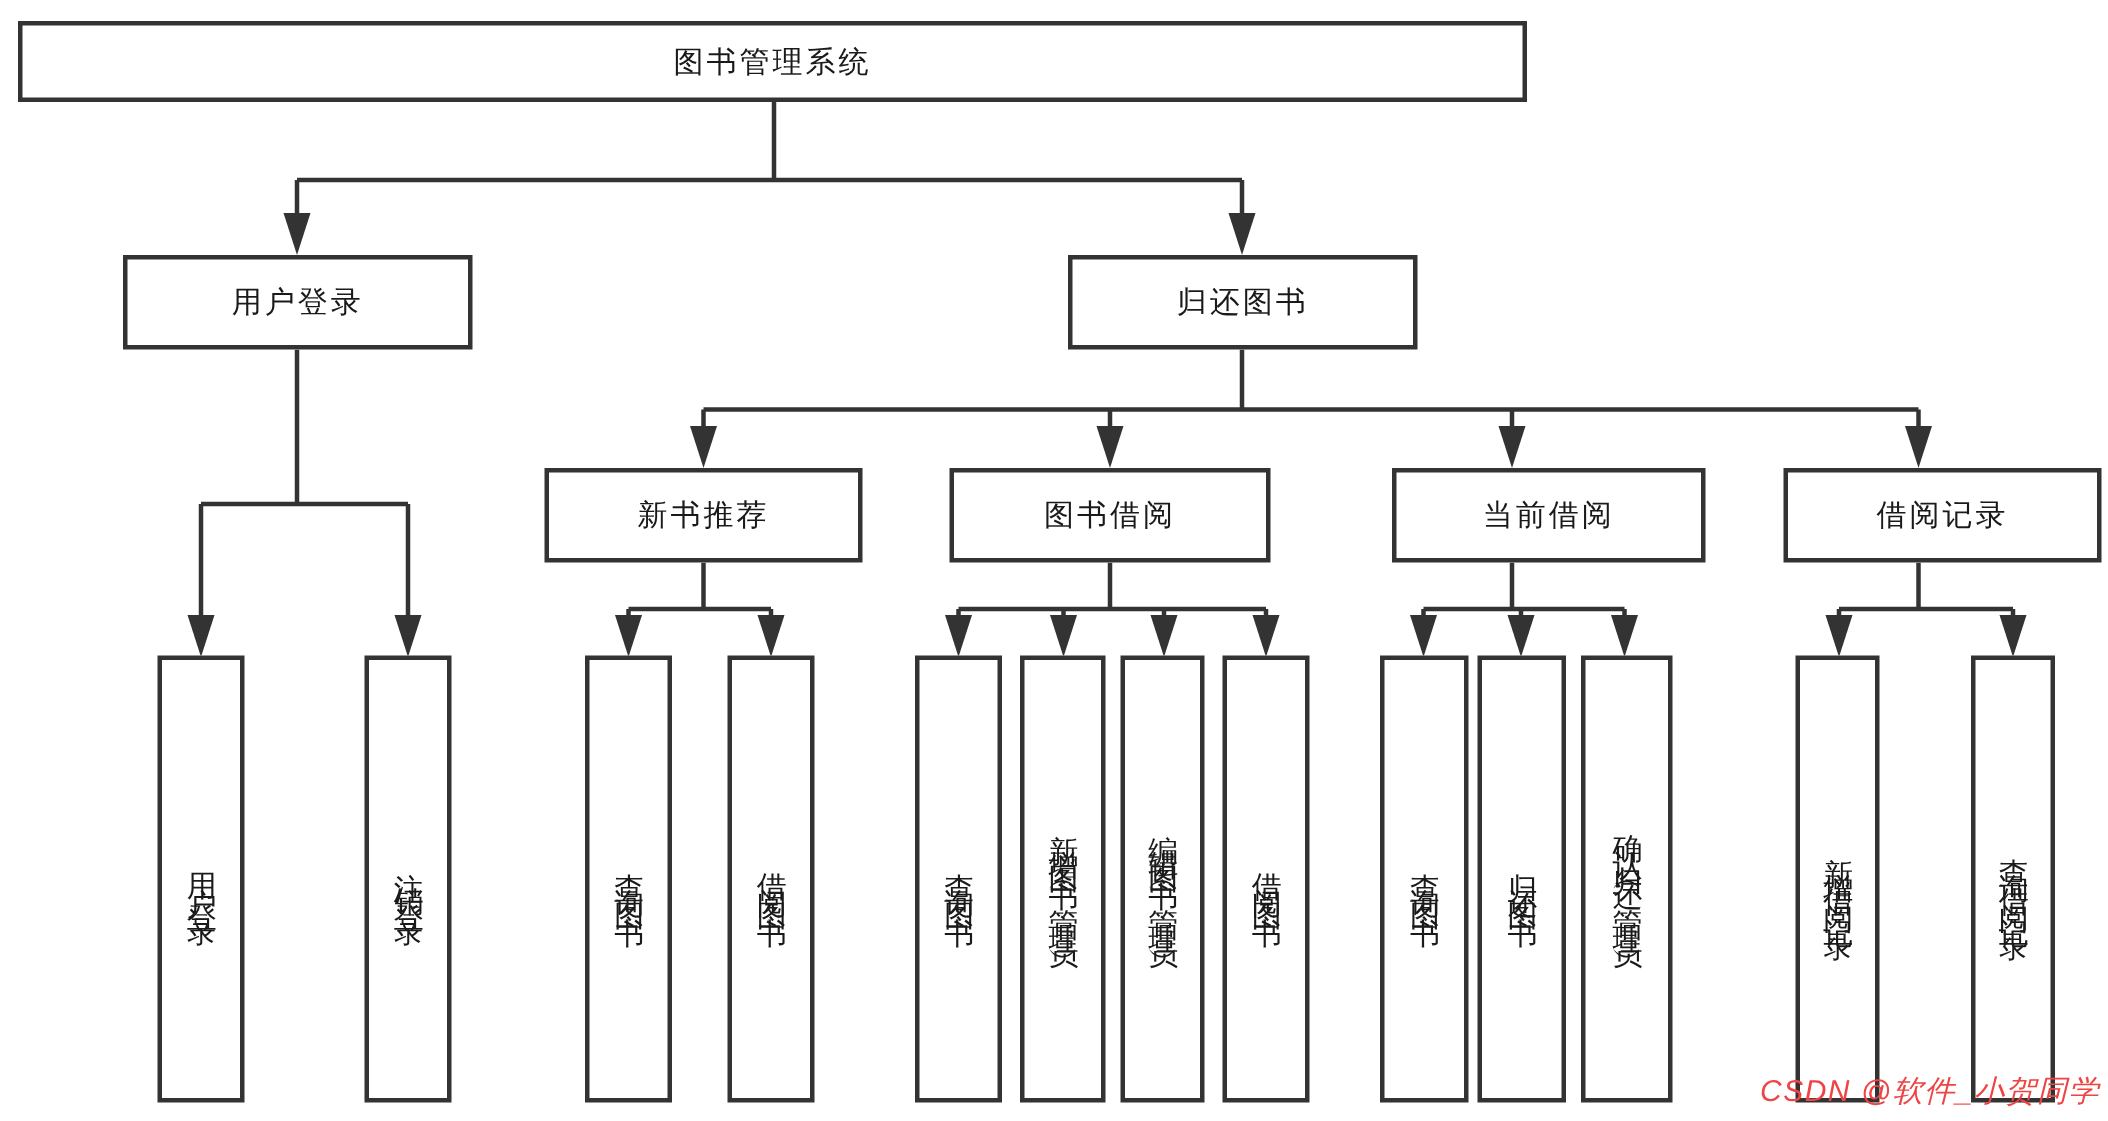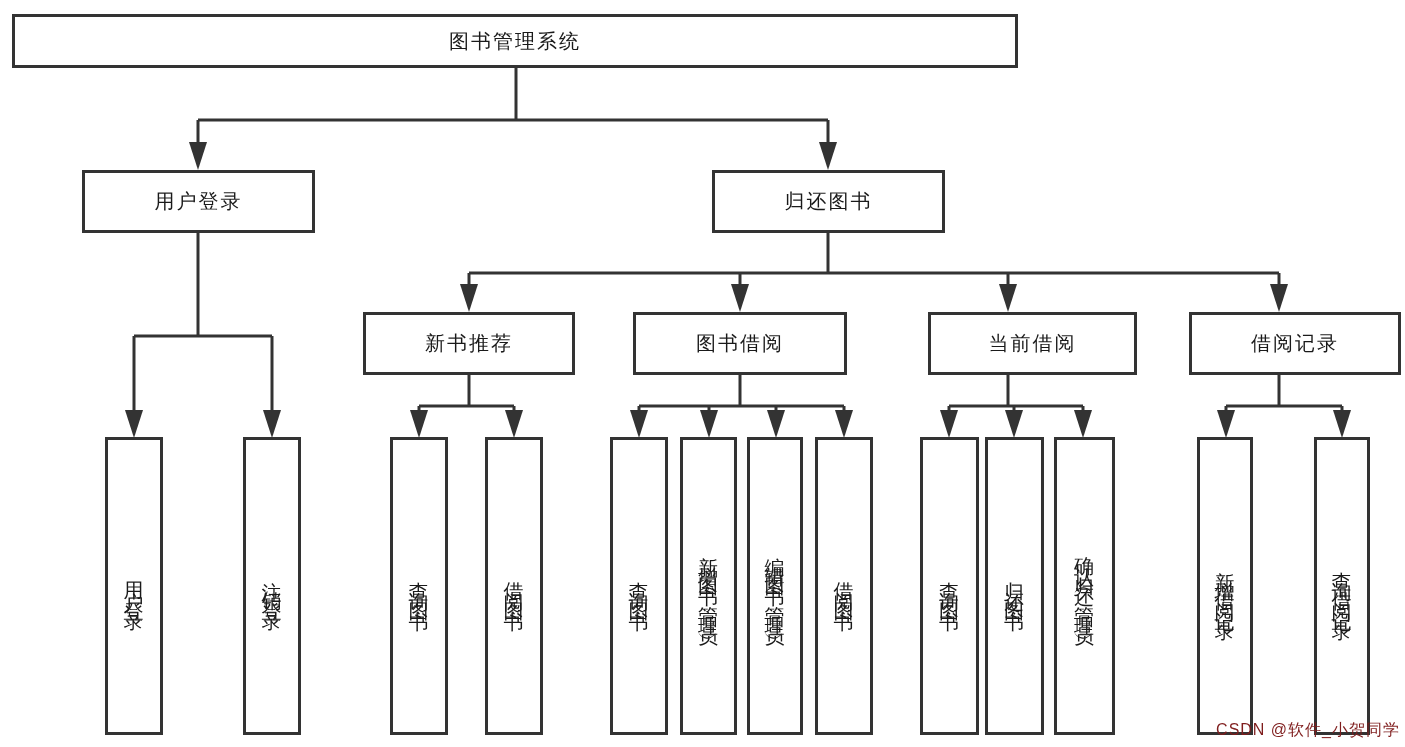--- a/index.html
+++ b/index.html
@@ -51,25 +51,26 @@
     text-orientation: mixed;
     font-size: 20px;
     letter-spacing: 10px;
     line-height: 1;
     font-weight: 500;
   }
   .watermark {
     position: absolute;
     right: 5px;
     bottom: 6px;
-    font-size: 16px;
-    color: #7f1d1d;
+    font-size: 20px;
+    color: #ef4444;
     letter-spacing: 1px;
     white-space: nowrap;
     z-index: 10;
+    font-style: italic;
   }
 </style>
 </head>
 <body>
 
 <div class="canvas">
 
   <svg class="connector-layer" viewBox="0 0 1405 747" xmlns="http://www.w3.org/2000/svg">
 
     <g>

